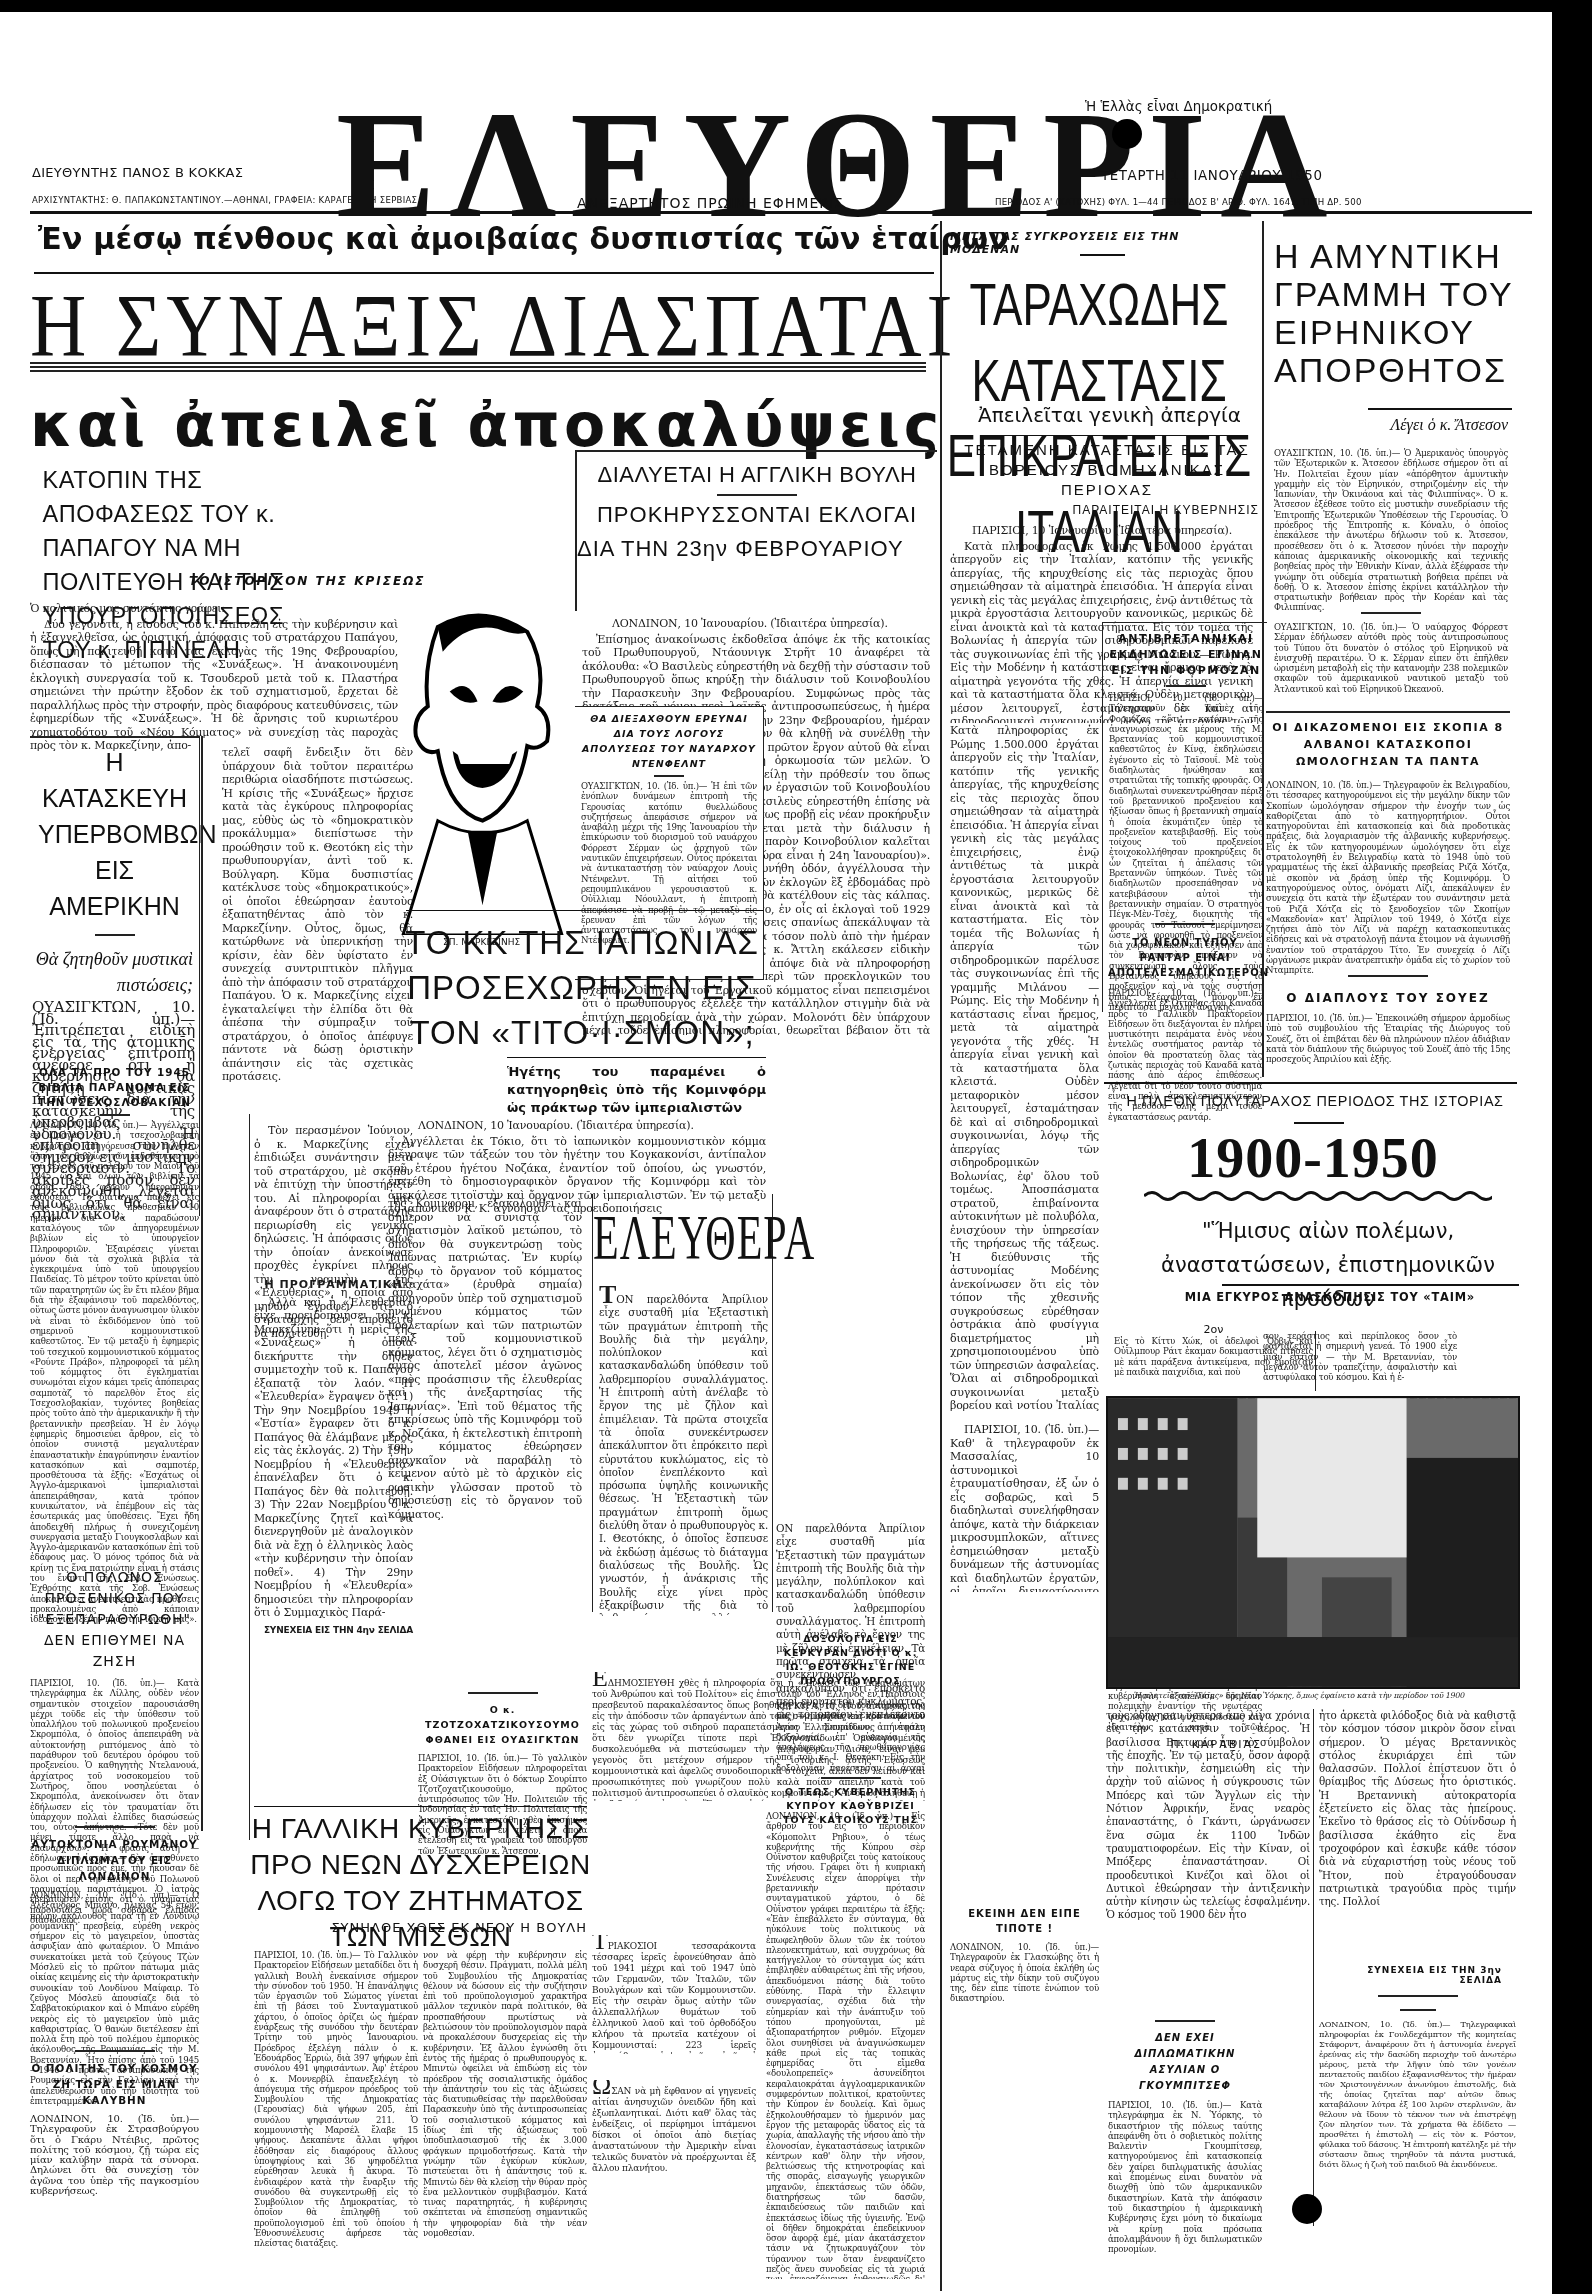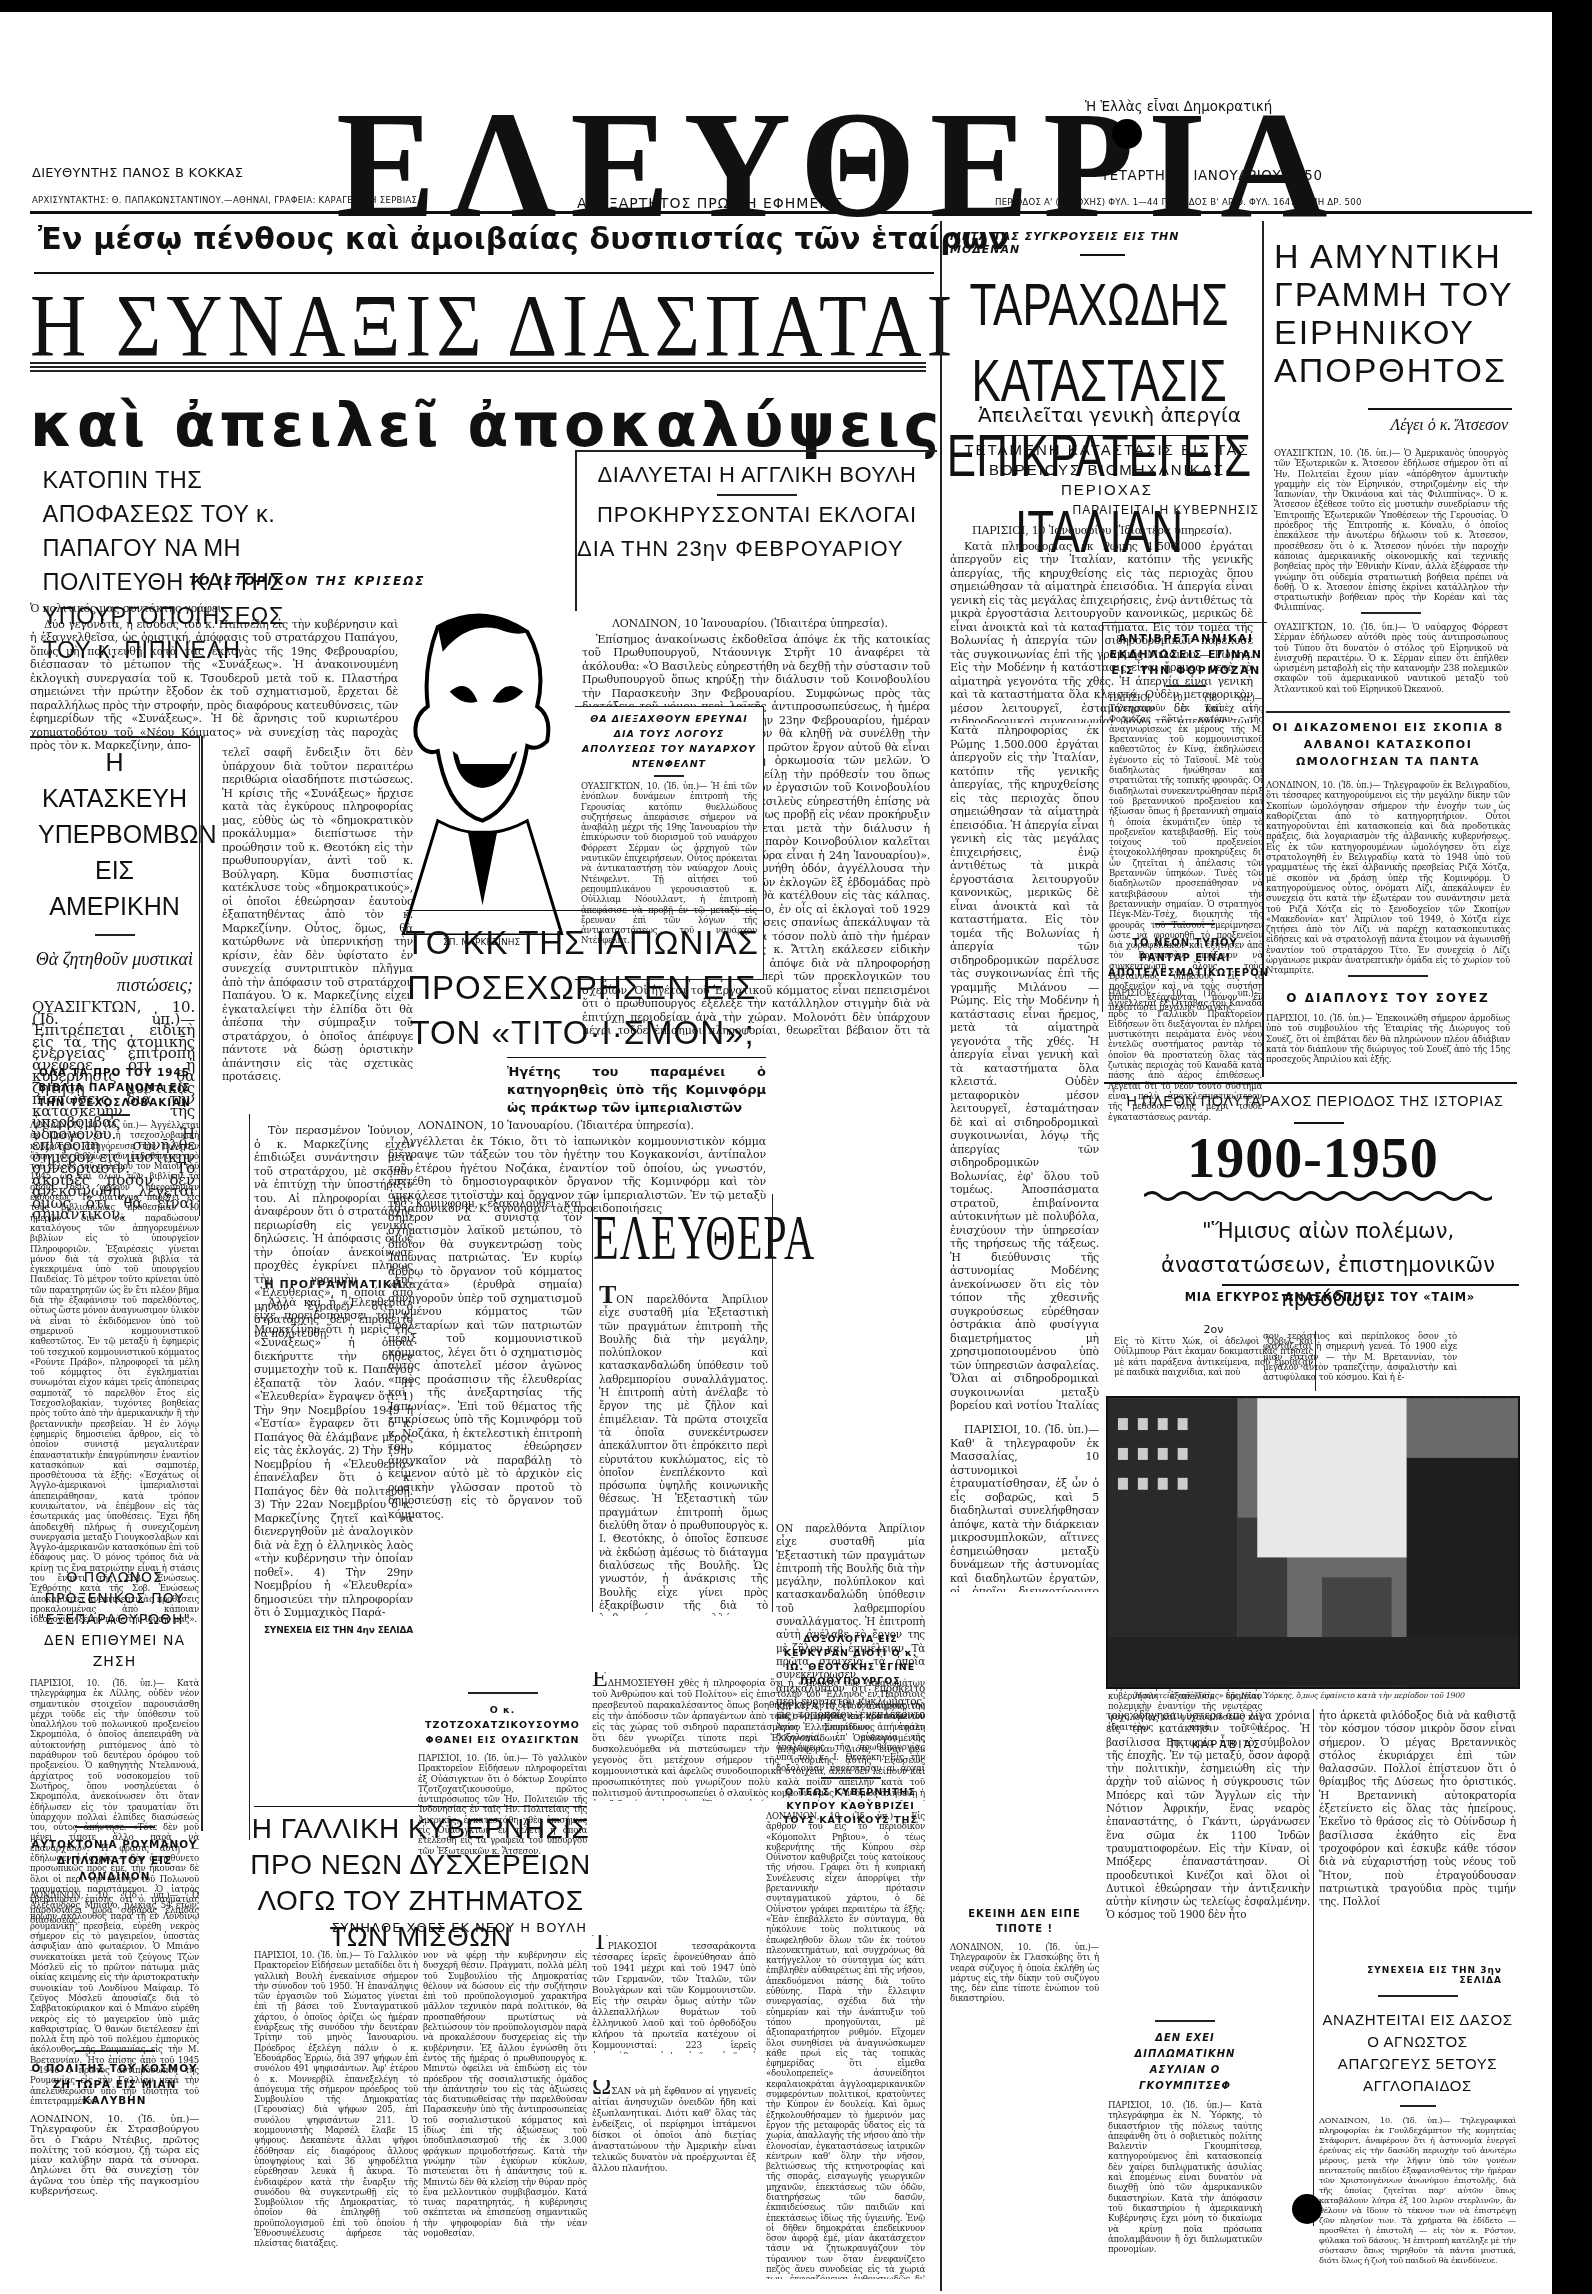--- a/index.html
+++ b/index.html
@@ -285,18 +285,17 @@
   </svg>
 </div>
 <div class="abs body" style="left:1134px;top:1689px;width:378px;font-size:7.8px;font-style:italic;white-space:nowrap;overflow:hidden;">Ἡ πλατεῖα τοῦ «Τάϊμς» τῆς Νέας Ὑόρκης, ὅ,πως ἐφαίνετο κατὰ τὴν περίοδον τοῦ 1900</div>
 <div class="abs body" style="left:1106px;top:1709px;width:204px;font-size:10.4px;line-height:13.3px;height:517px;overflow:hidden;">τοὺς ὁδήγησαν ὕστερα ἀπὸ λίγα χρόνια εἰς τὴν κατάκτησιν τοῦ ἀέρος. Ἡ βασίλισσα Βικτωρία ἦτο τὸ σύμβολον τῆς ἐποχῆς. Ἐν τῷ μεταξύ, ὅσον ἀφορᾷ τὴν πολιτικὴν, ἐσημειώθη εἰς τὴν ἀρχὴν τοῦ αἰῶνος ἡ σύγκρουσις τῶν Μπόερς καὶ τῶν Ἄγγλων εἰς τὴν Νότιον Ἀφρικήν, ἕνας νεαρὸς ἐπαναστάτης, ὁ Γκάντι, ὠργάνωσεν ἕνα σῶμα ἐκ 1100 Ἰνδῶν τραυματιοφορέων. Εἰς τὴν Κίναν, οἱ Μπόξερς ἐπαναστάτησαν. Οἱ προοδευτικοὶ Κινέζοι καὶ ὅλοι οἱ Δυτικοὶ ἐθεώρησαν τὴν ἀντιξενικὴν αὐτὴν κίνησιν ὡς τελείως ἐσφαλμένην. Ὁ κόσμος τοῦ 1900 δὲν ἦτο</div>
 <div class="vr" style="left:1313px;top:1709px;height:517px;width:1px;"></div>
 <div class="abs body" style="left:1319px;top:1709px;width:197px;font-size:10.4px;line-height:13.3px;height:244px;overflow:hidden;">ἦτο ἀρκετὰ φιλόδοξος διὰ νὰ καθιστᾷ τὸν κόσμον τόσον μικρὸν ὅσον εἶναι σήμερον. Ὁ μέγας Βρεταννικὸς στόλος ἐκυριάρχει ἐπὶ τῶν θαλασσῶν. Πολλοί ἐπίστευον ὅτι ὁ θρίαμβος τῆς Δύσεως ἦτο ὁριστικός. Ἡ Βρεταννικὴ αὐτοκρατορία ἐξετείνετο εἰς ὅλας τὰς ἠπείρους. Ἐκεῖνο τὸ θράσος εἰς τὸ Οὐίνδσωρ ἡ βασίλισσα ἐκάθητο εἰς ἕνα τροχοφόρον καὶ ἐσκυβε κάθε τόσον διὰ νὰ εὐχαριστήσῃ τοὺς νέους τοῦ Ἤτον, ποὺ ἐτραγούδουσαν πατριωτικὰ τραγούδια πρὸς τιμήν της. Πολλοί</div>
 <div class="abs sans" style="left:1353px;top:1965px;width:149px;text-align:right;font-size:9px;font-weight:bold;letter-spacing:1px;">ΣΥΝΕΧΕΙΑ ΕΙΣ ΤΗΝ 3ην ΣΕΛΙΔΑ</div>
 
 <div class="abs" style="left:1319px;top:1995px;width:197px;">
   <div style="margin:0 auto 12px;width:80px;height:2px;background:#222;"></div>
-  <div class="cond" style="text-align:center;font-size:15px;line-height:22px;letter-spacing:0.6px;">ΑΝΑΖΗΤΕΙΤΑΙ ΕΙΣ ΔΑΣΟΣ Ο ΑΓΝΩΣΤΟΣ ΑΠΑΓΩΓΕΥΣ 5ΕΤΟΥΣ ΑΓΓΛΟΠΑΙΔΟΣ</div>
   <div style="margin:8px auto;width:36px;height:2px;background:#222;"></div>
   <div class="body" style="font-size:8.2px;line-height:10px;">ΛΟΝΔΙΝΟΝ, 10. (Ἰδ. ὑπ.)— Τηλεγραφικαὶ πληροφορίαι ἐκ Γουλδεχάμπτον τῆς κομητείας Στάφορντ, ἀναφέρουν ὅτι ἡ ἀστυνομία ἐνεργεῖ ἐρεύνας εἰς τὴν δασώδη περιοχὴν τοῦ ἀνωτέρω μέρους, μετὰ τὴν λῆψιν ὑπὸ τῶν γονέων πενταετοῦς παιδίου ἐξαφανισθέντος τὴν ἡμέραν τῶν Χριστουγέννων ἀνωνύμου ἐπιστολῆς, διὰ τῆς ὁποίας ζητεῖται παρ' αὐτῶν ὅπως καταβάλουν λύτρα ἐξ 100 λιρῶν στερλινῶν, ἂν θέλουν νὰ ἴδουν τὸ τέκνον των νὰ ἐπιστρέψῃ ζῶν πλησίον των. Τὰ χρήματα θὰ ἐδίδετο — προσθέτει ἡ ἐπιστολὴ — εἰς τὸν κ. Ρόστον, φύλακα τοῦ δάσους. Ἡ ἐπιτροπὴ κατέληξε μὲ τὴν σύστασιν ὅπως τηρηθοῦν τὰ πάντα μυστικά, διότι ὅλως ἡ ζωὴ τοῦ παιδιοῦ θὰ ἐκινδύνευε.</div>
 </div>
 <div class="ink" style="left:1292px;top:2194px;width:30px;height:30px;"></div>
 
 
 </body></html>

